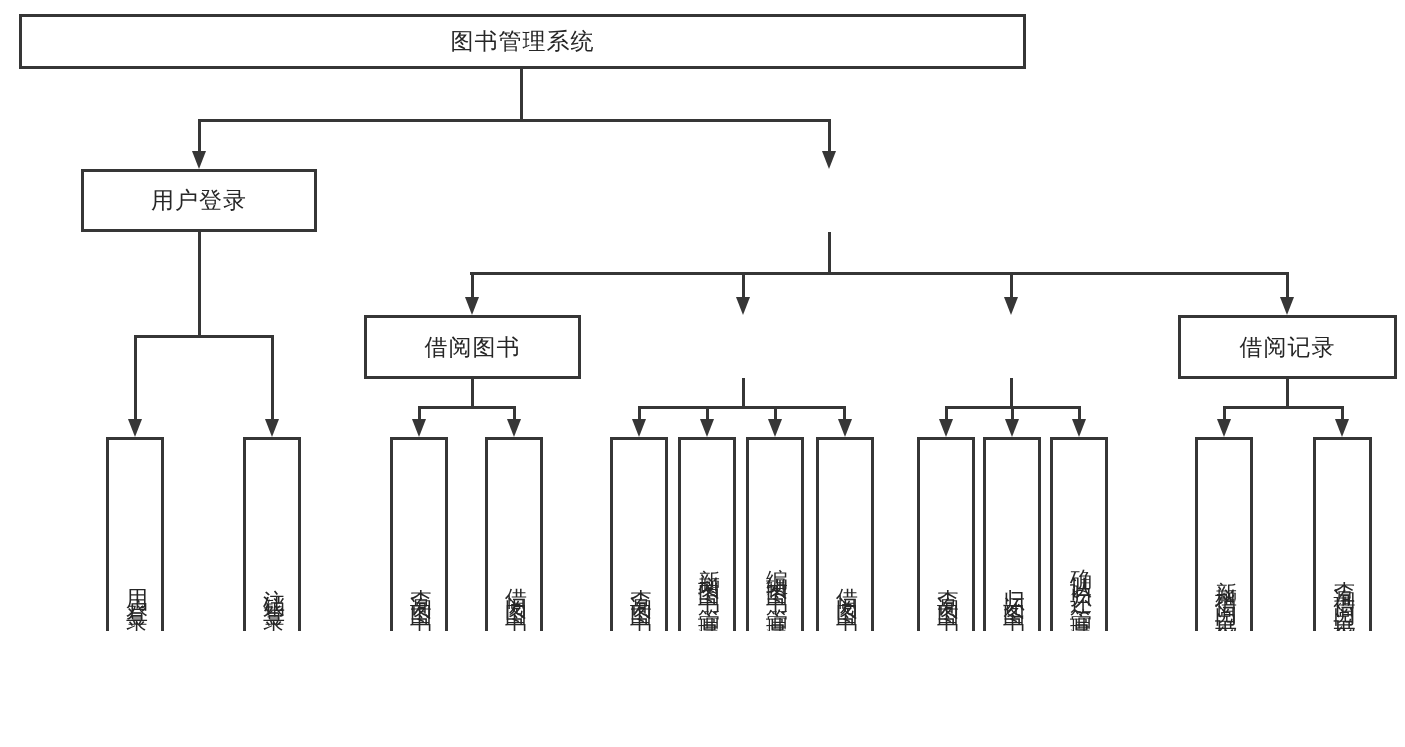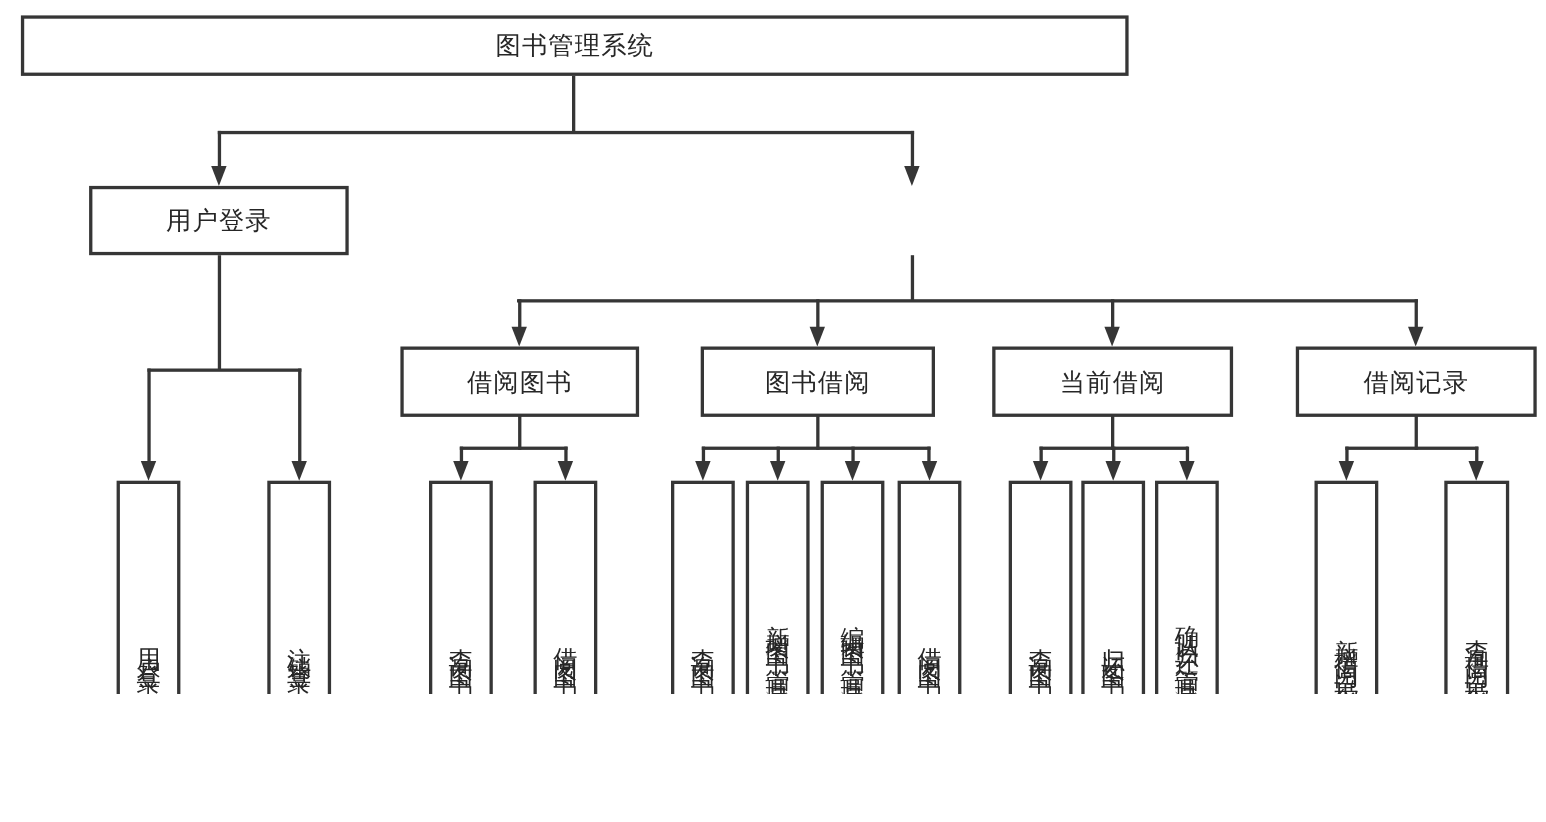--- a/index.html
+++ b/index.html
@@ -1,18 +1,18 @@
 <!DOCTYPE html>
 <html><head>
 <meta charset="utf-8">
 <style>
   html,body{margin:0;padding:0;background:#ffffff;}
   .canvas{
     position:relative;width:1405px;height:631px;background:#ffffff;
-    font-family:Liberation Sans, sans-serif;overflow:hidden;color:#262626;
+    font-family:Liberation Mono, monospace;overflow:hidden;color:#262626;
   }
   .box{
     position:absolute;background:#ffffff;border:3px solid #363636;
     box-sizing:border-box;display:flex;align-items:center;justify-content:center;
   }
   .hbox .lbl{font-size:23px;letter-spacing:1px;white-space:nowrap;}
   .vbox .lbl{
     writing-mode:vertical-rl;text-orientation:mixed;
     font-size:22px;letter-spacing:8px;line-height:1;
   }
@@ -60,26 +60,20 @@
   <div class="line" style="left:742px;top:272px;width:3px;height:27px"></div>
   <div class="line" style="left:1010px;top:272px;width:3px;height:27px"></div>
   <div class="line" style="left:1286px;top:272px;width:3px;height:27px"></div>
   <div class="arrow" style="left:465px;top:297px"></div>
   <div class="arrow" style="left:736px;top:297px"></div>
   <div class="arrow" style="left:1004px;top:297px"></div>
   <div class="arrow" style="left:1280px;top:297px"></div>
 
   <div class="box hbox" style="left:364px;top:315px;width:217px;height:64px">
     <span class="lbl">借阅图书</span>
-  </div>
-  <div class="box hbox" style="left:637px;top:315px;width:213px;height:64px">
-    <span class="lbl">图书借阅</span>
-  </div>
-  <div class="box hbox" style="left:902px;top:315px;width:219px;height:64px">
-    <span class="lbl">当前借阅</span>
   </div>
   <div class="box hbox" style="left:1178px;top:315px;width:219px;height:64px">
     <span class="lbl">借阅记录</span>
   </div>
 
   <div class="line" style="left:471px;top:378px;width:3px;height:31px"></div>
   <div class="line" style="left:418px;top:406px;width:98px;height:3px"></div>
   <div class="line" style="left:418px;top:406px;width:3px;height:15px"></div>
   <div class="line" style="left:513px;top:406px;width:3px;height:15px"></div>
   <div class="arrow" style="left:412px;top:419px"></div>

